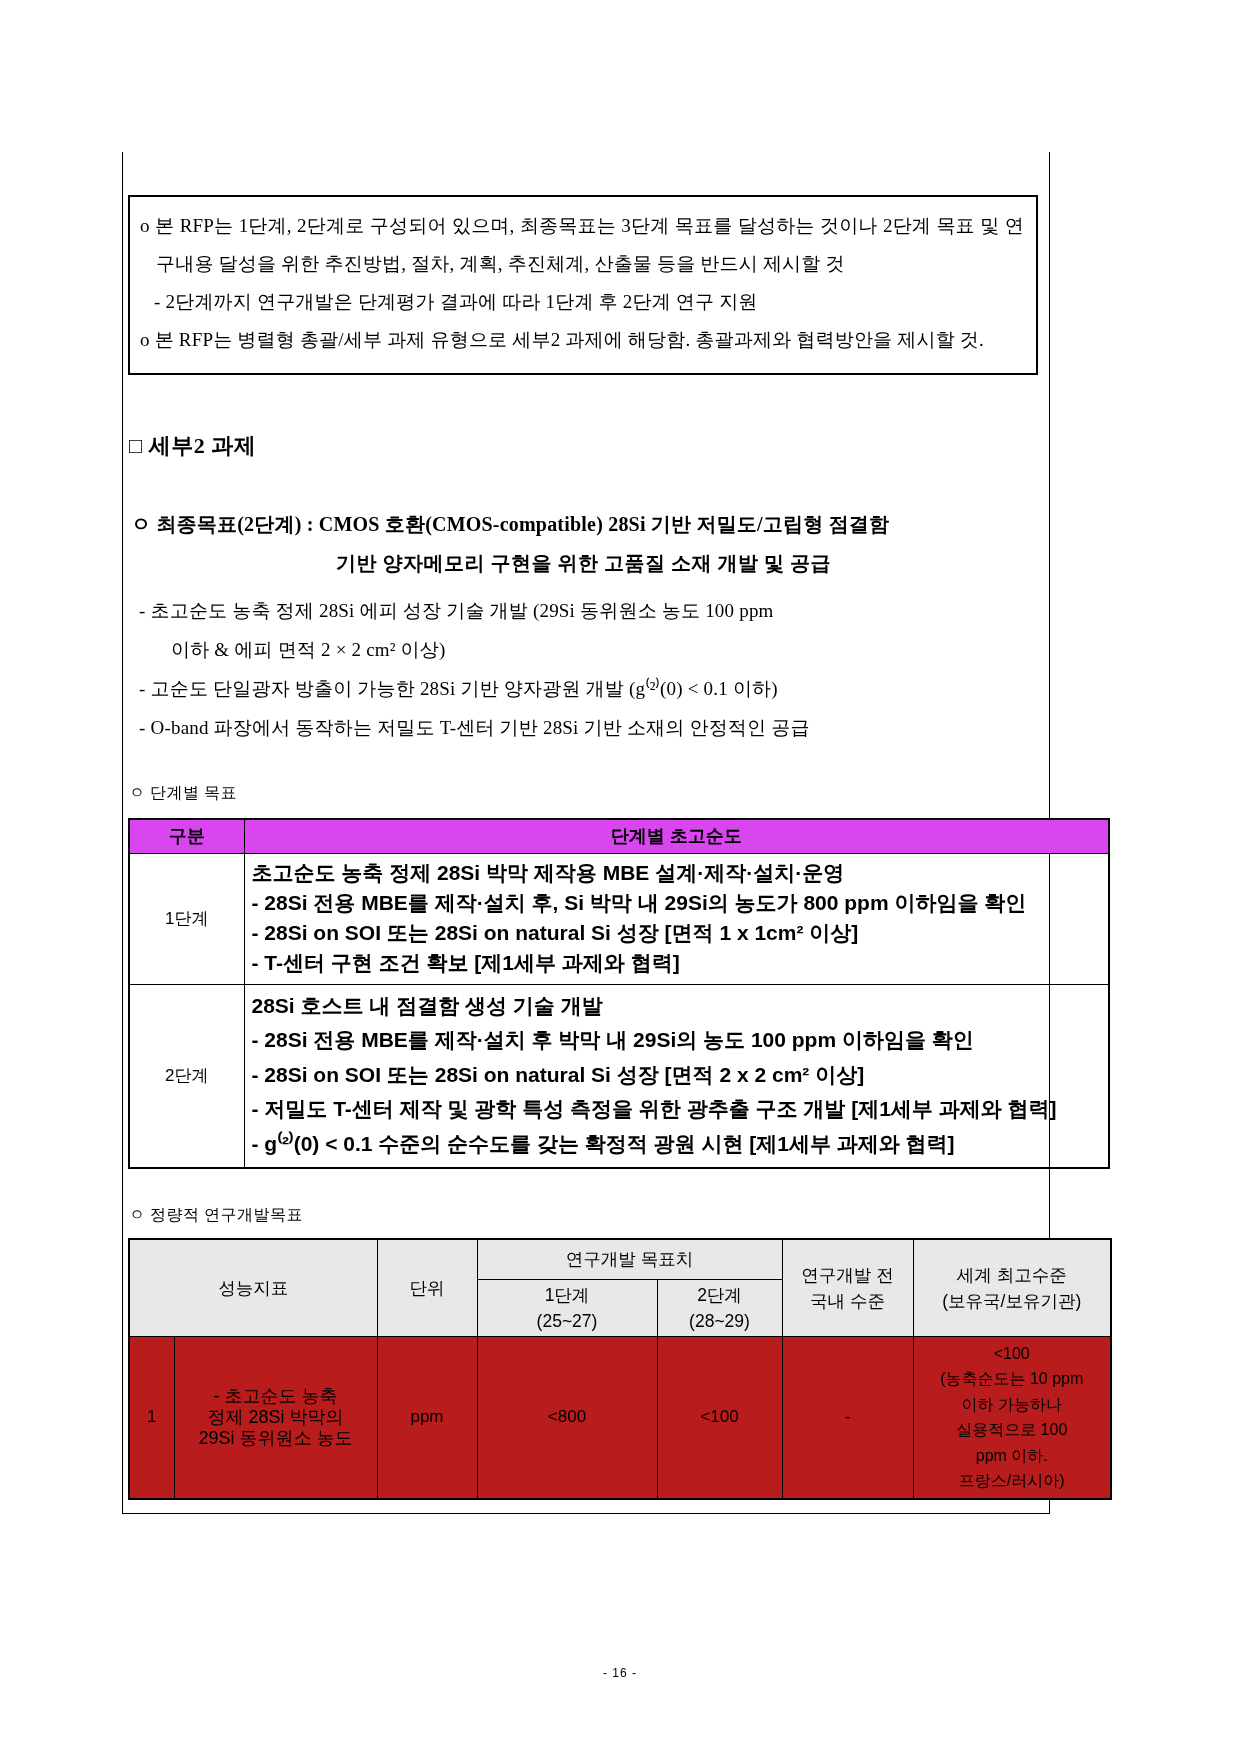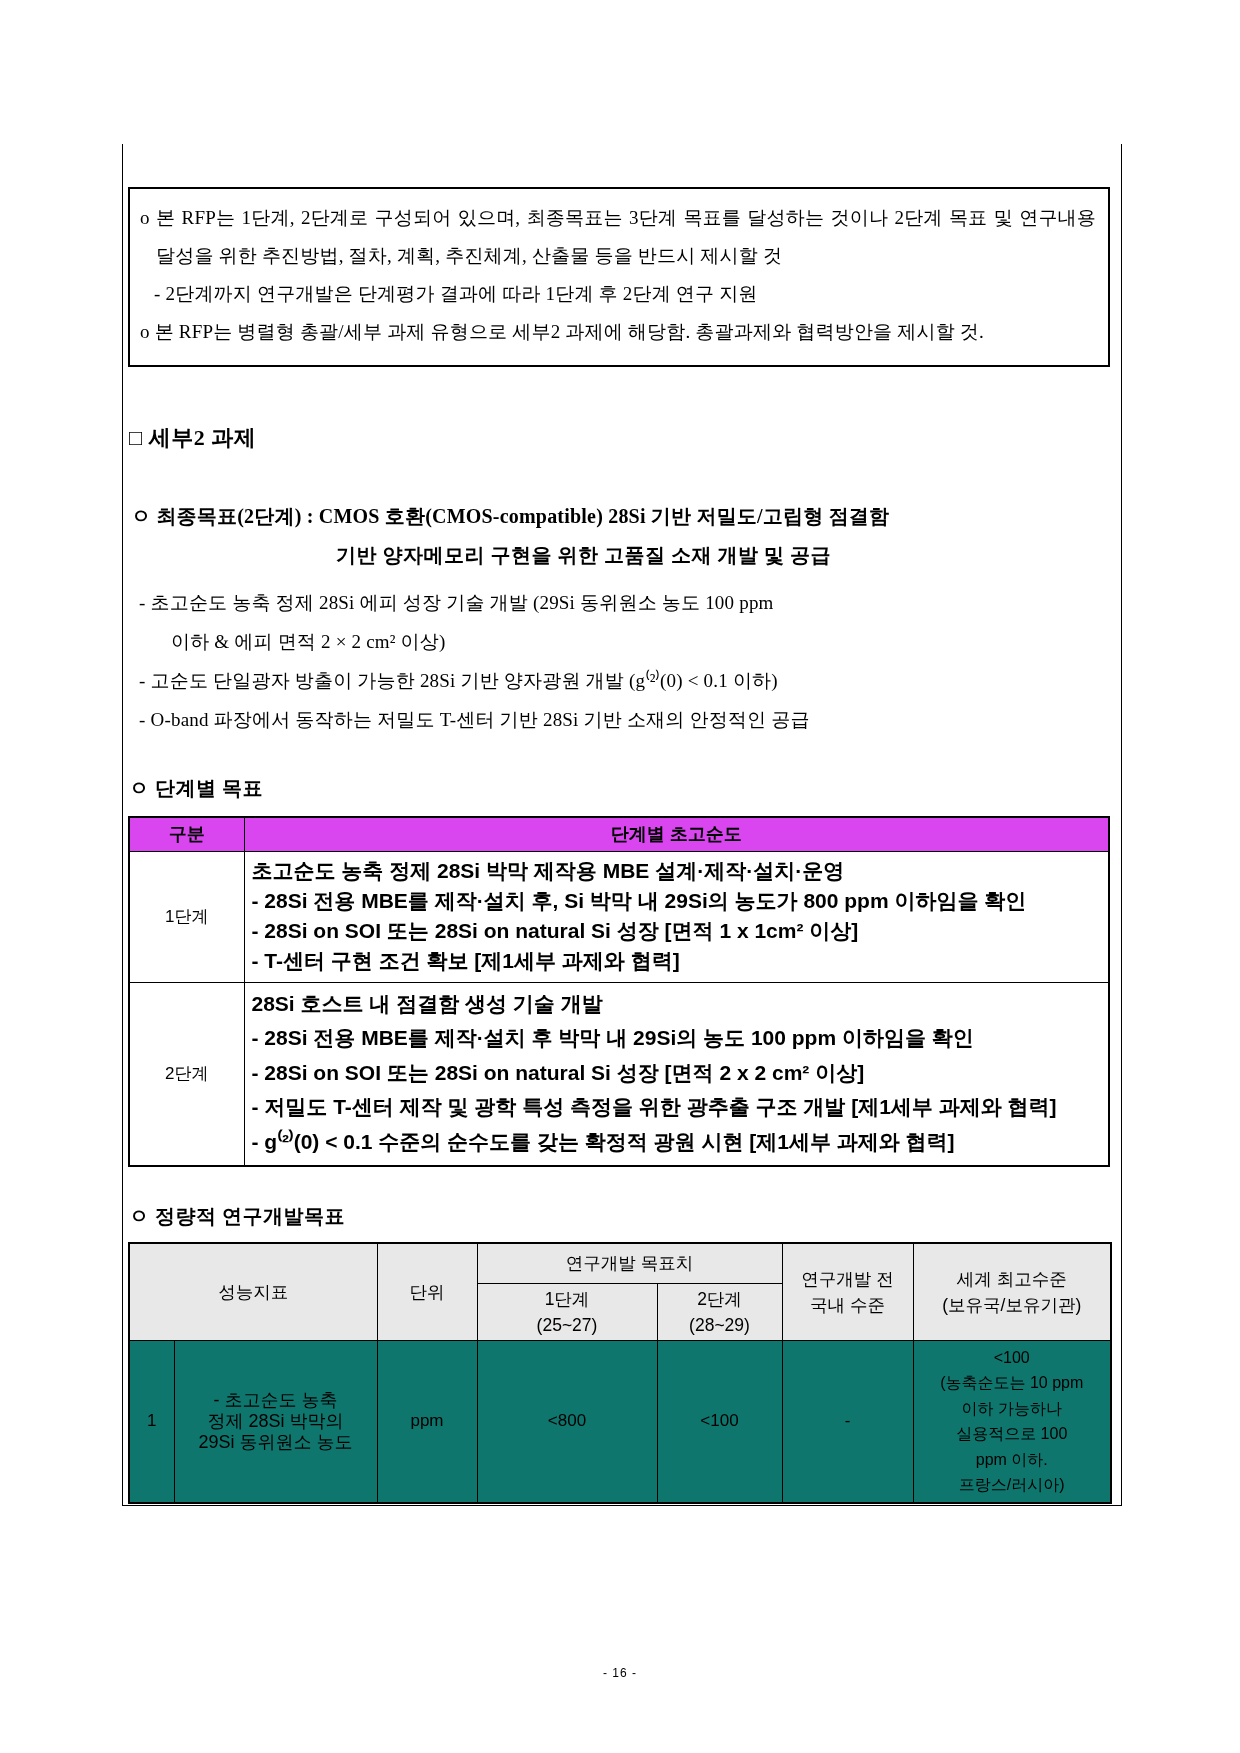--- a/index.html
+++ b/index.html
@@ -18,22 +18,22 @@
     width: 1240px;
     height: 1753px;
     background: #fff;
     overflow: hidden;
   }
 
   
   .frame {
     position: absolute;
     left: 122px;
-    top: 144px;
-    width: 1000px;
+    top: 152px;
+    width: 928px;
     height: 1362px;
     border-left: 1.5px solid #000;
     border-right: 1.5px solid #000;
     border-bottom: 1.5px solid #000;
   }
 
   
   .notice-box {
     margin: 43px 11px 0 5px;
     border: 2px solid #000;
@@ -81,22 +81,22 @@
     font-size: 19px;
     line-height: 39px;
     white-space: pre-line;
     padding-left: 40px;
     text-indent: -32px;
     letter-spacing: 0.2px;
   }
 
   .sub-heading {
     margin: 36px 0 0 6px;
-    font-size: 20px;
-    font-weight: bold;
+    font-size: 16px;
+    font-weight: normal;
     letter-spacing: 0.5px;
   }
 
   
   table.t1 {
     margin: 14px 11px 0 5px;
     width: 982px;
     border-collapse: collapse;
     table-layout: fixed;
     border: 2px solid #000;
@@ -150,21 +150,21 @@
     font-size: 17.5px;
     font-weight: normal;
     white-space: pre-line;
     line-height: 26px;
   }
   table.t2 tr.h-top th { height: 40px; }
   table.t2 tr.h-sub th { height: 56px; }
   table.t2 td {
     font-size: 17px;
     white-space: pre-line;
-    background: #0f766e;
+    background: #b91c1c;
   }
   table.t2 tr.data-row { height: 158px; }
   table.t2 td.indicator-cell { line-height: 21px; font-size: 18px; }
   table.t2 td.world-cell { line-height: 25.5px; font-size: 16px; padding: 4px 1px; }
 
   
   .page-number {
     position: absolute;
     left: 0;
     top: 1666px;

